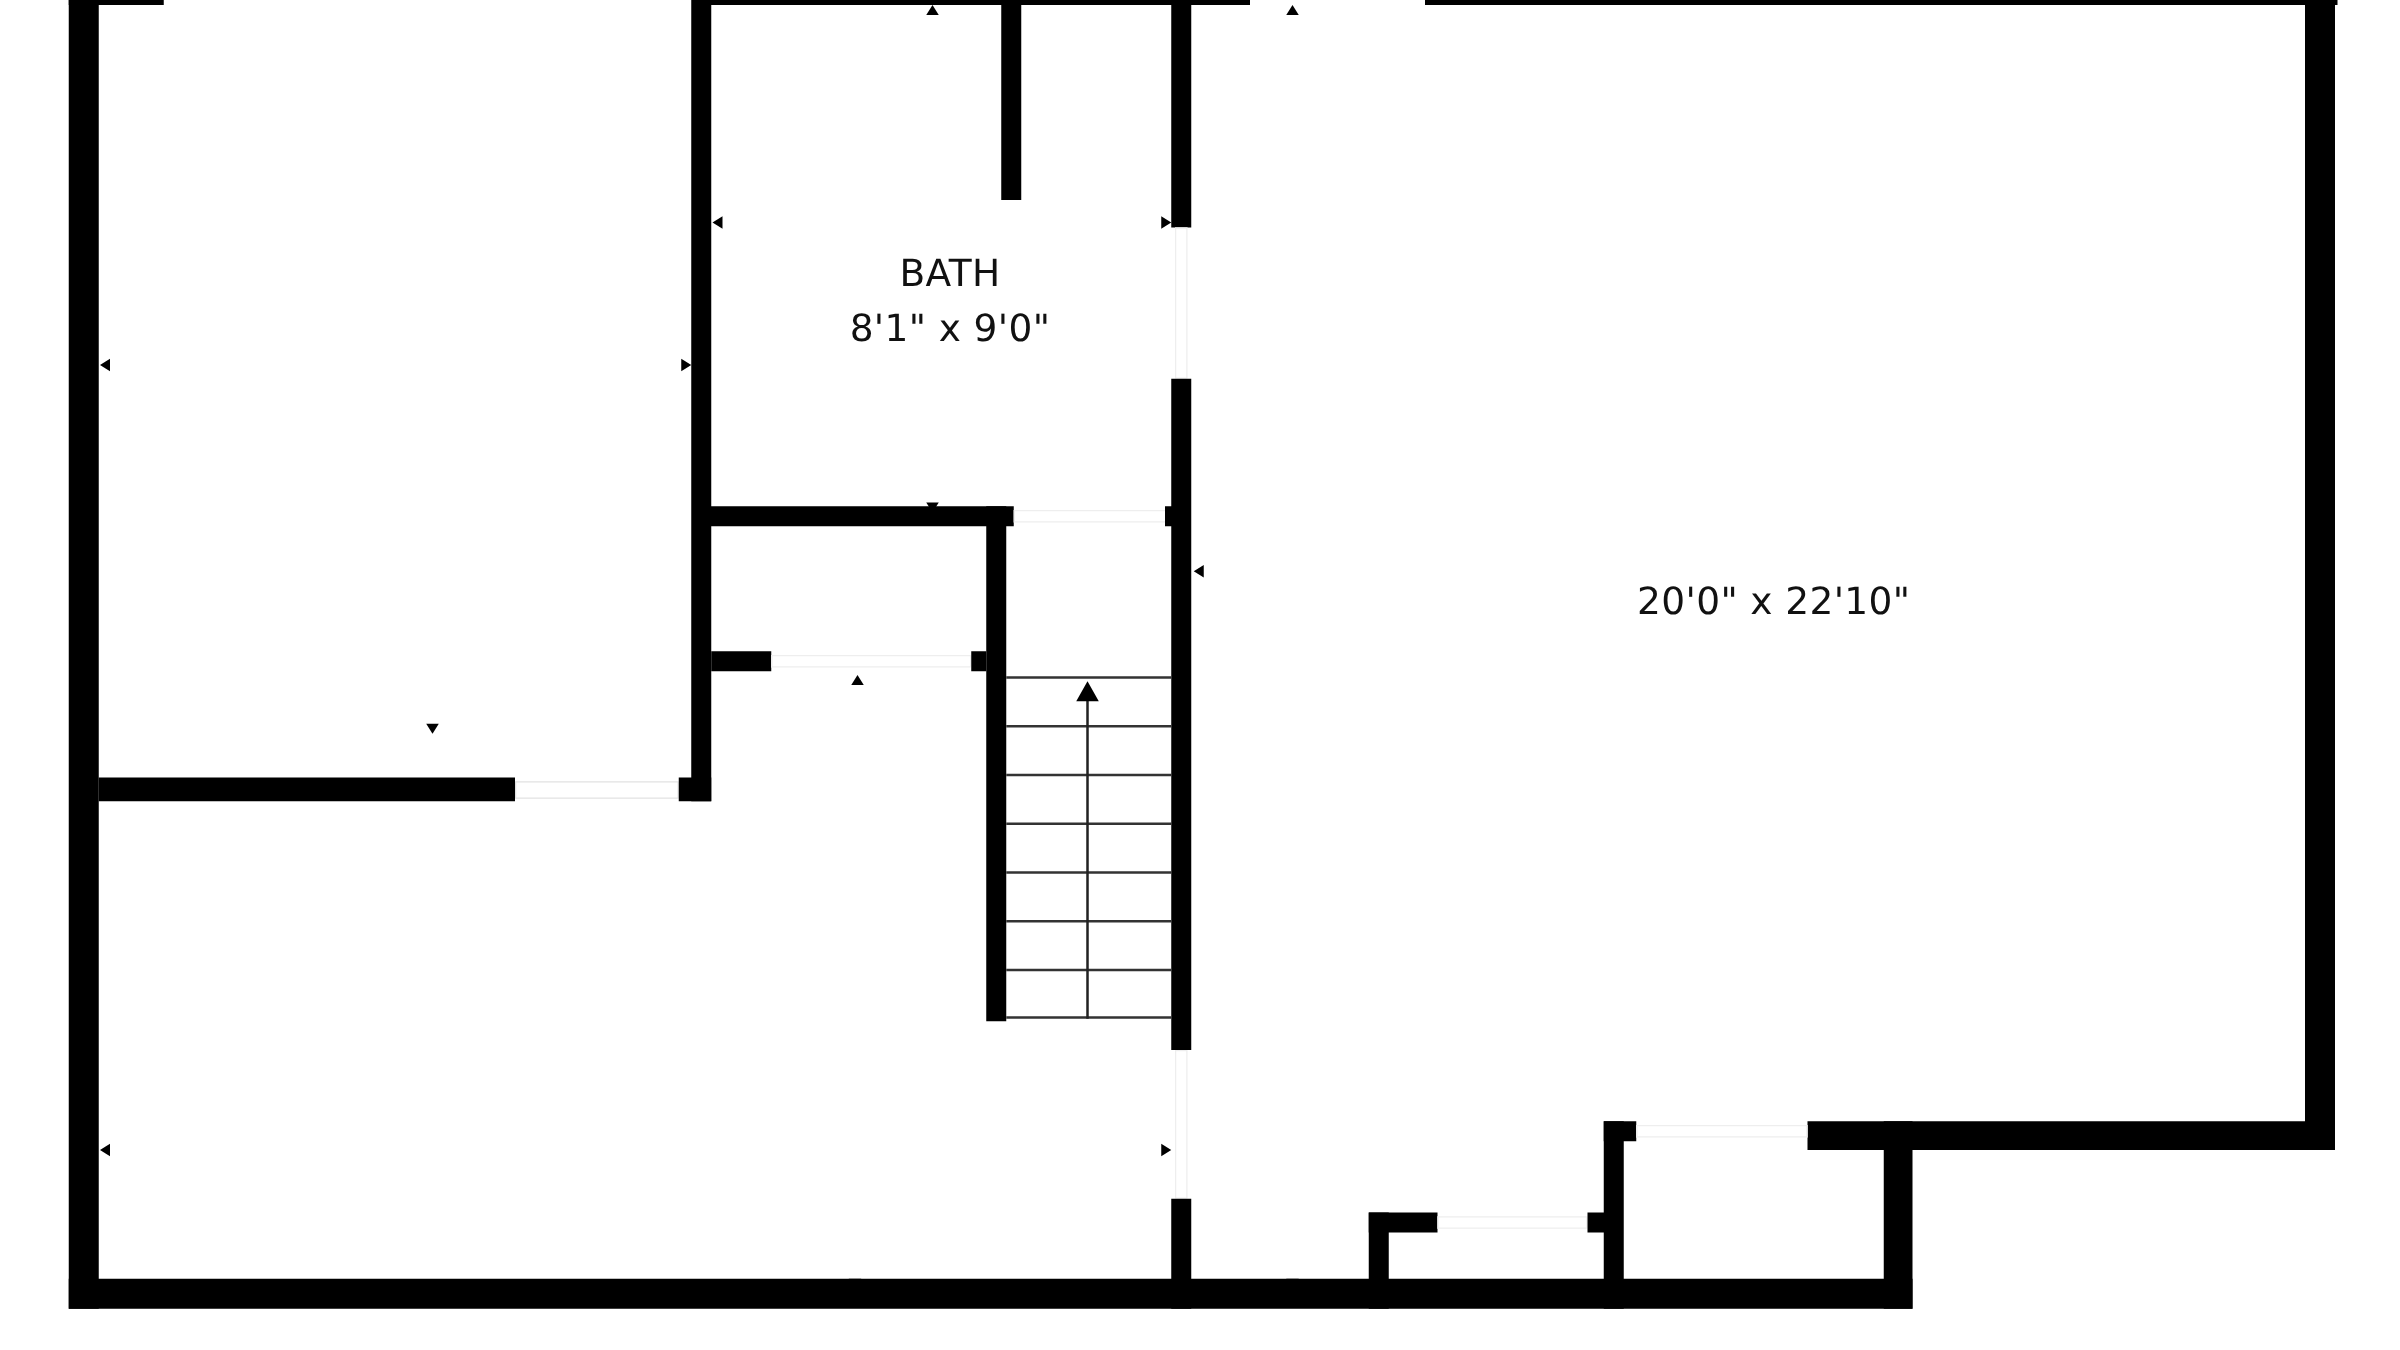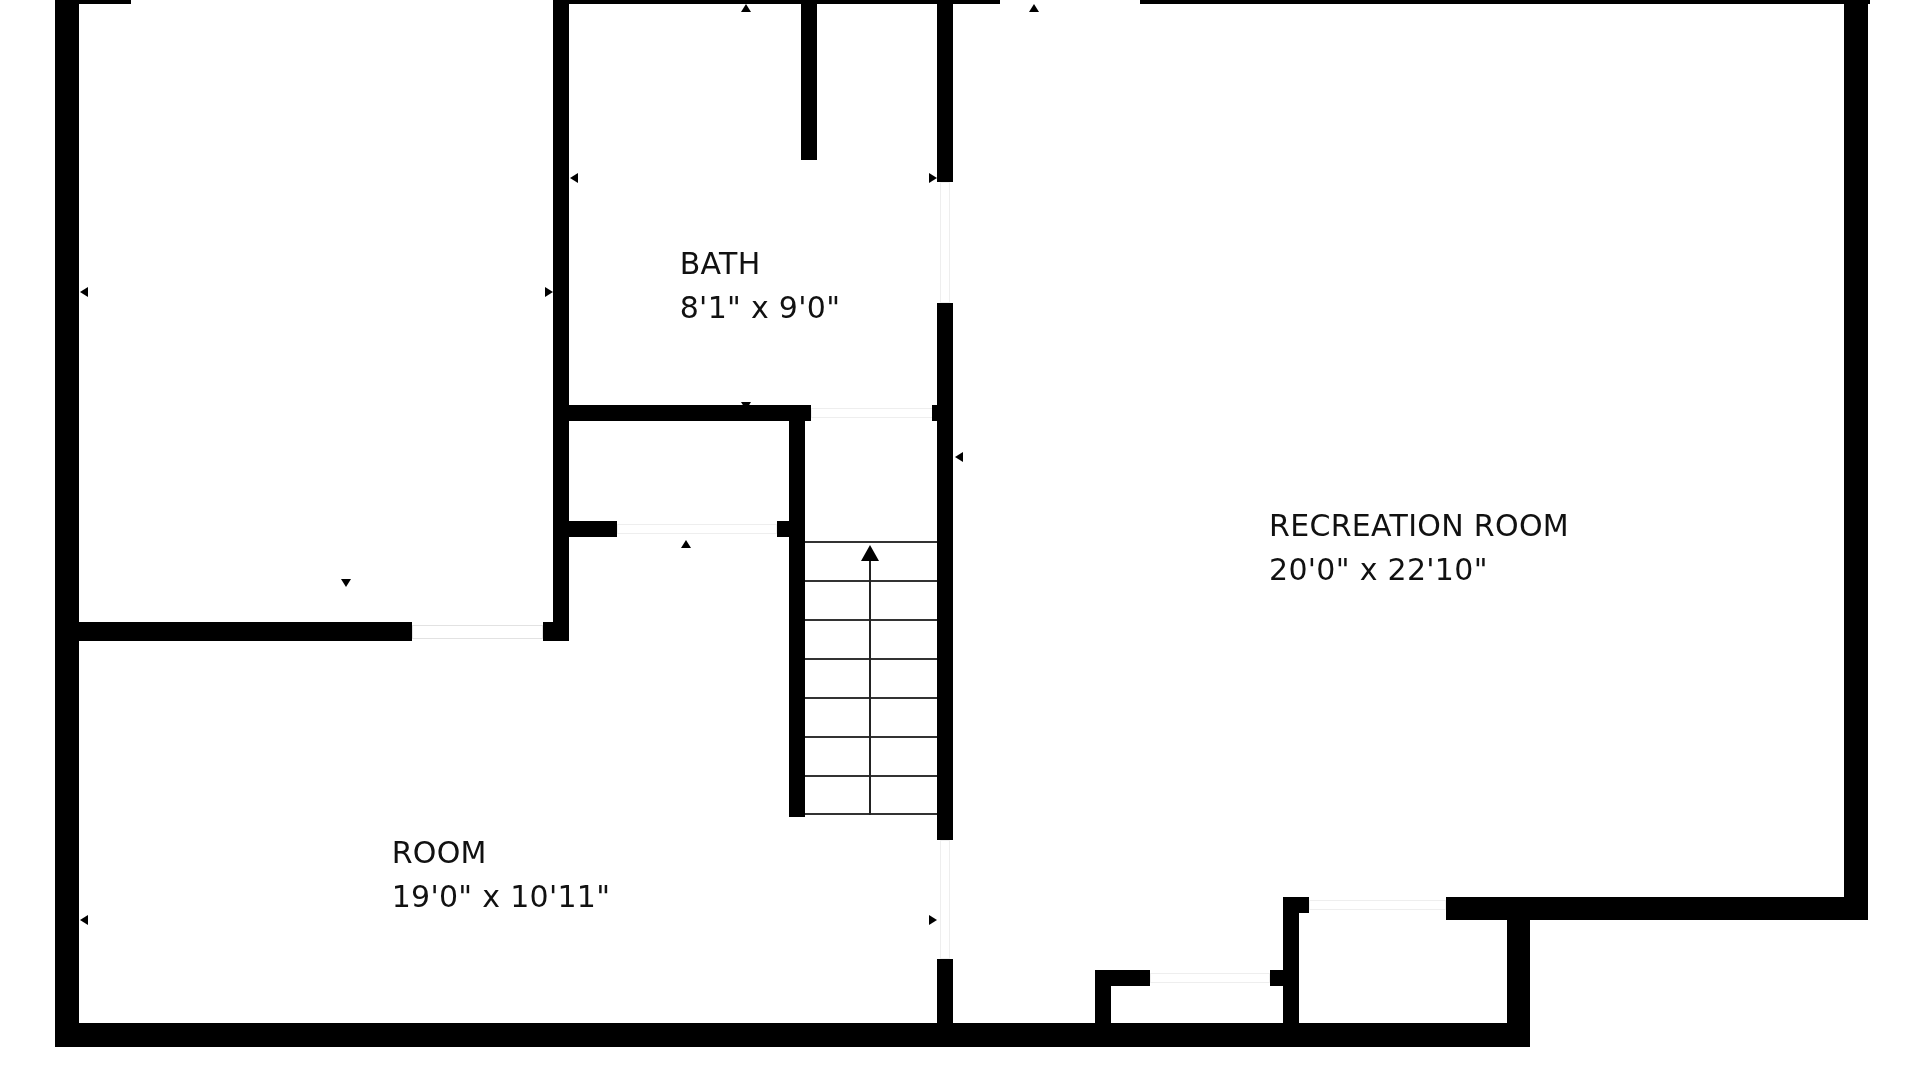--- a/index.html
+++ b/index.html
@@ -1,19 +1,19 @@
 <!DOCTYPE html>
 <html><head>
 <meta charset="utf-8">
 <style>
   html,body{margin:0;padding:0;background:#fff;}
   body{width:1920px;height:1080px;position:relative;overflow:hidden;font-family:"DejaVu Sans","Liberation Sans",sans-serif;}
   .wall{position:absolute;background:#000;}
   .gap{position:absolute;background:#fff;border:1px solid #e2e2e2;box-sizing:border-box;}
-  .label{position:absolute;color:#111;font-size:30px;line-height:44px;transform:translateX(-50%);white-space:nowrap;letter-spacing:0.3px;margin-top:44px;}
+  .label{position:absolute;text-align:center;color:#111;font-size:30px;line-height:44px;transform:translateX(-50%);white-space:nowrap;letter-spacing:0.3px;}
   .tri{position:absolute;width:0;height:0;}
   .tri.up{border-left:5px solid transparent;border-right:5px solid transparent;border-bottom:8px solid #000;}
   .tri.down{border-left:5px solid transparent;border-right:5px solid transparent;border-top:8px solid #000;}
   .tri.left{border-top:5px solid transparent;border-bottom:5px solid transparent;border-right:8px solid #000;}
   .tri.right{border-top:5px solid transparent;border-bottom:5px solid transparent;border-left:8px solid #000;}
   .tread{position:absolute;height:2px;background:#333;}
   .stair-arrow-line{position:absolute;width:2px;background:#222;}
   .stair-arrow-head{position:absolute;width:0;height:0;border-left:9px solid transparent;border-right:9px solid transparent;border-bottom:16px solid #000;}
 </style>
 </head>
@@ -97,21 +97,16 @@
   <div class="tri right" style="left:1850px;top:452px;"></div>
   <div class="tri down" style="left:1029px;top:1023px;"></div>
   <div class="tri left" style="left:80px;top:915px;"></div>
   <div class="tri right" style="left:929px;top:915px;"></div>
   <div class="tri down" style="left:679px;top:1023px;"></div>
 
   <div class="label" style="left:760px;top:198px;">
     <div>BATH</div>
     <div>8'1" x 9'0"</div>
   </div>
-  <div class="label" style="left:501px;top:787px;">
-    <div>ROOM</div>
-    <div>19'0" x 10'11"</div>
-  </div>
   <div class="label" style="left:1419px;top:460px;">
-    <div>RECREATION ROOM</div>
     <div>20'0" x 22'10"</div>
   </div>
 </div>
 
 </body></html>

